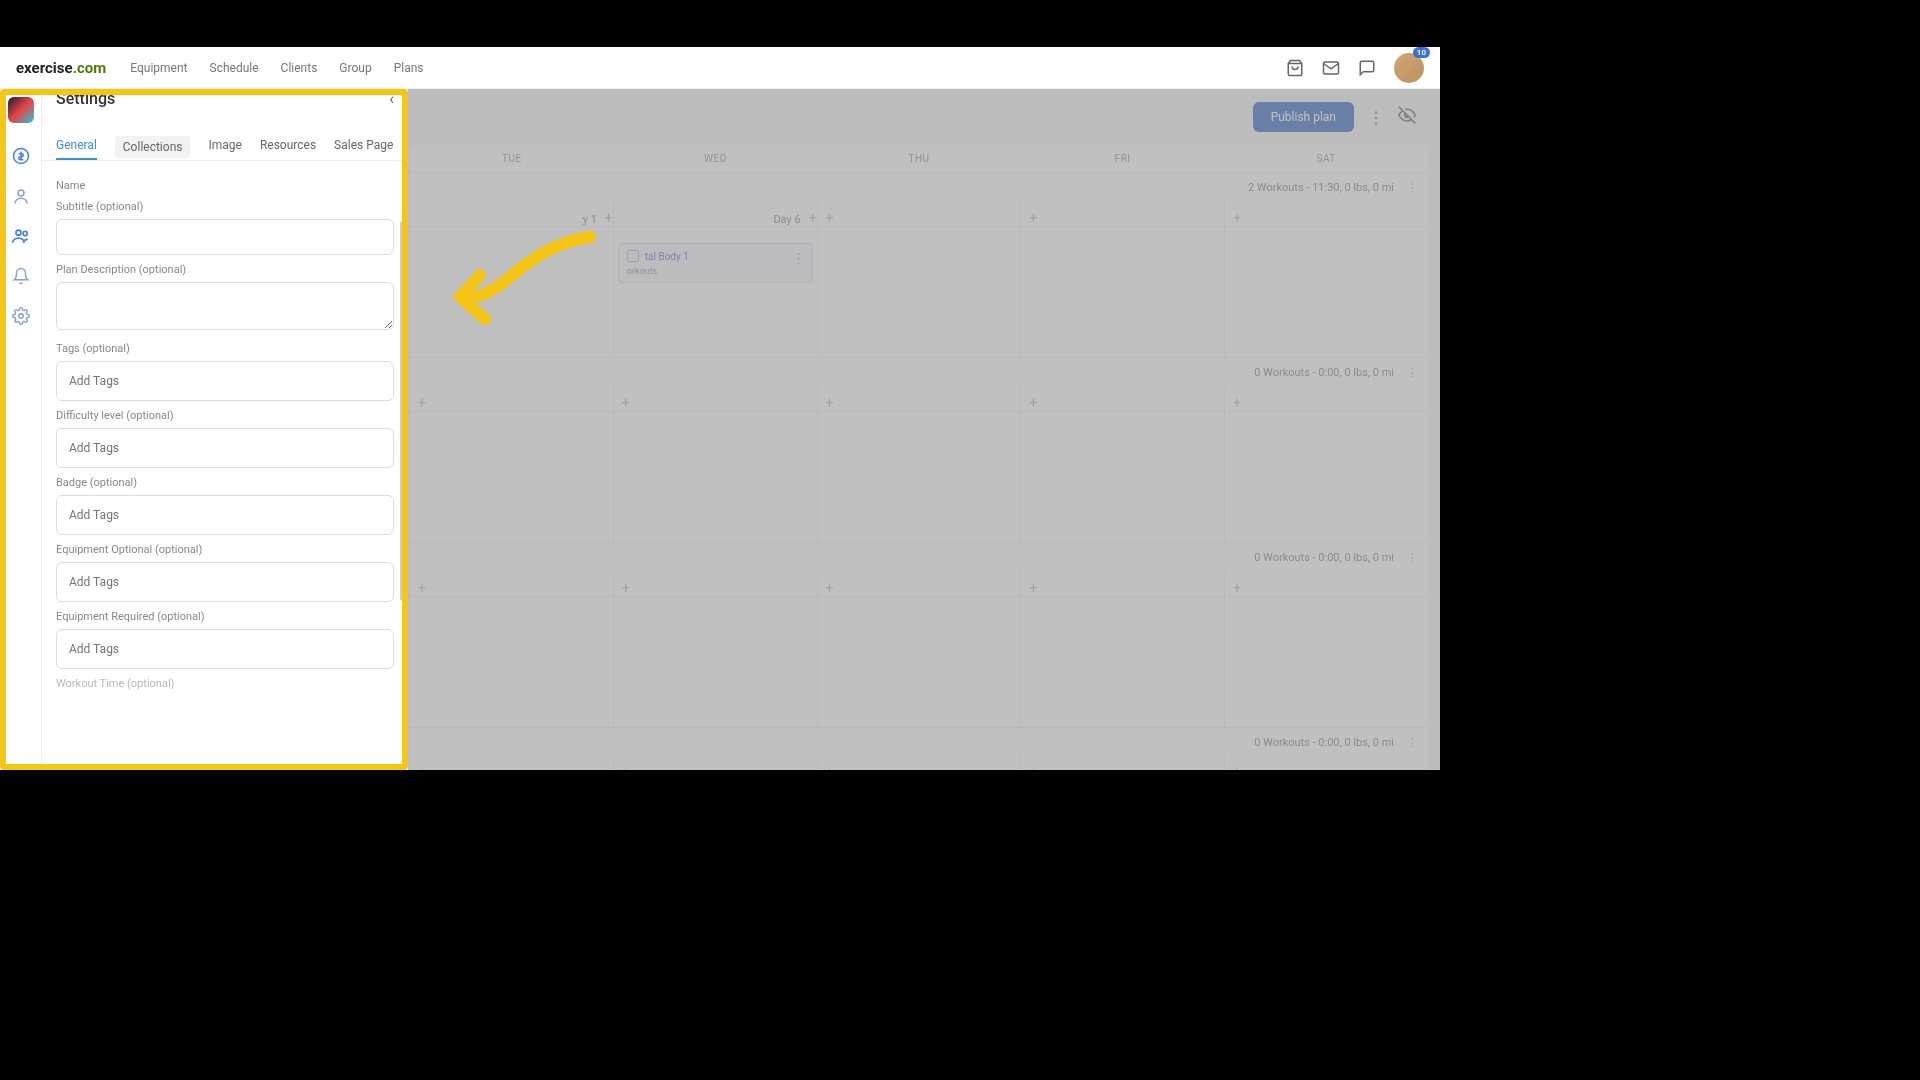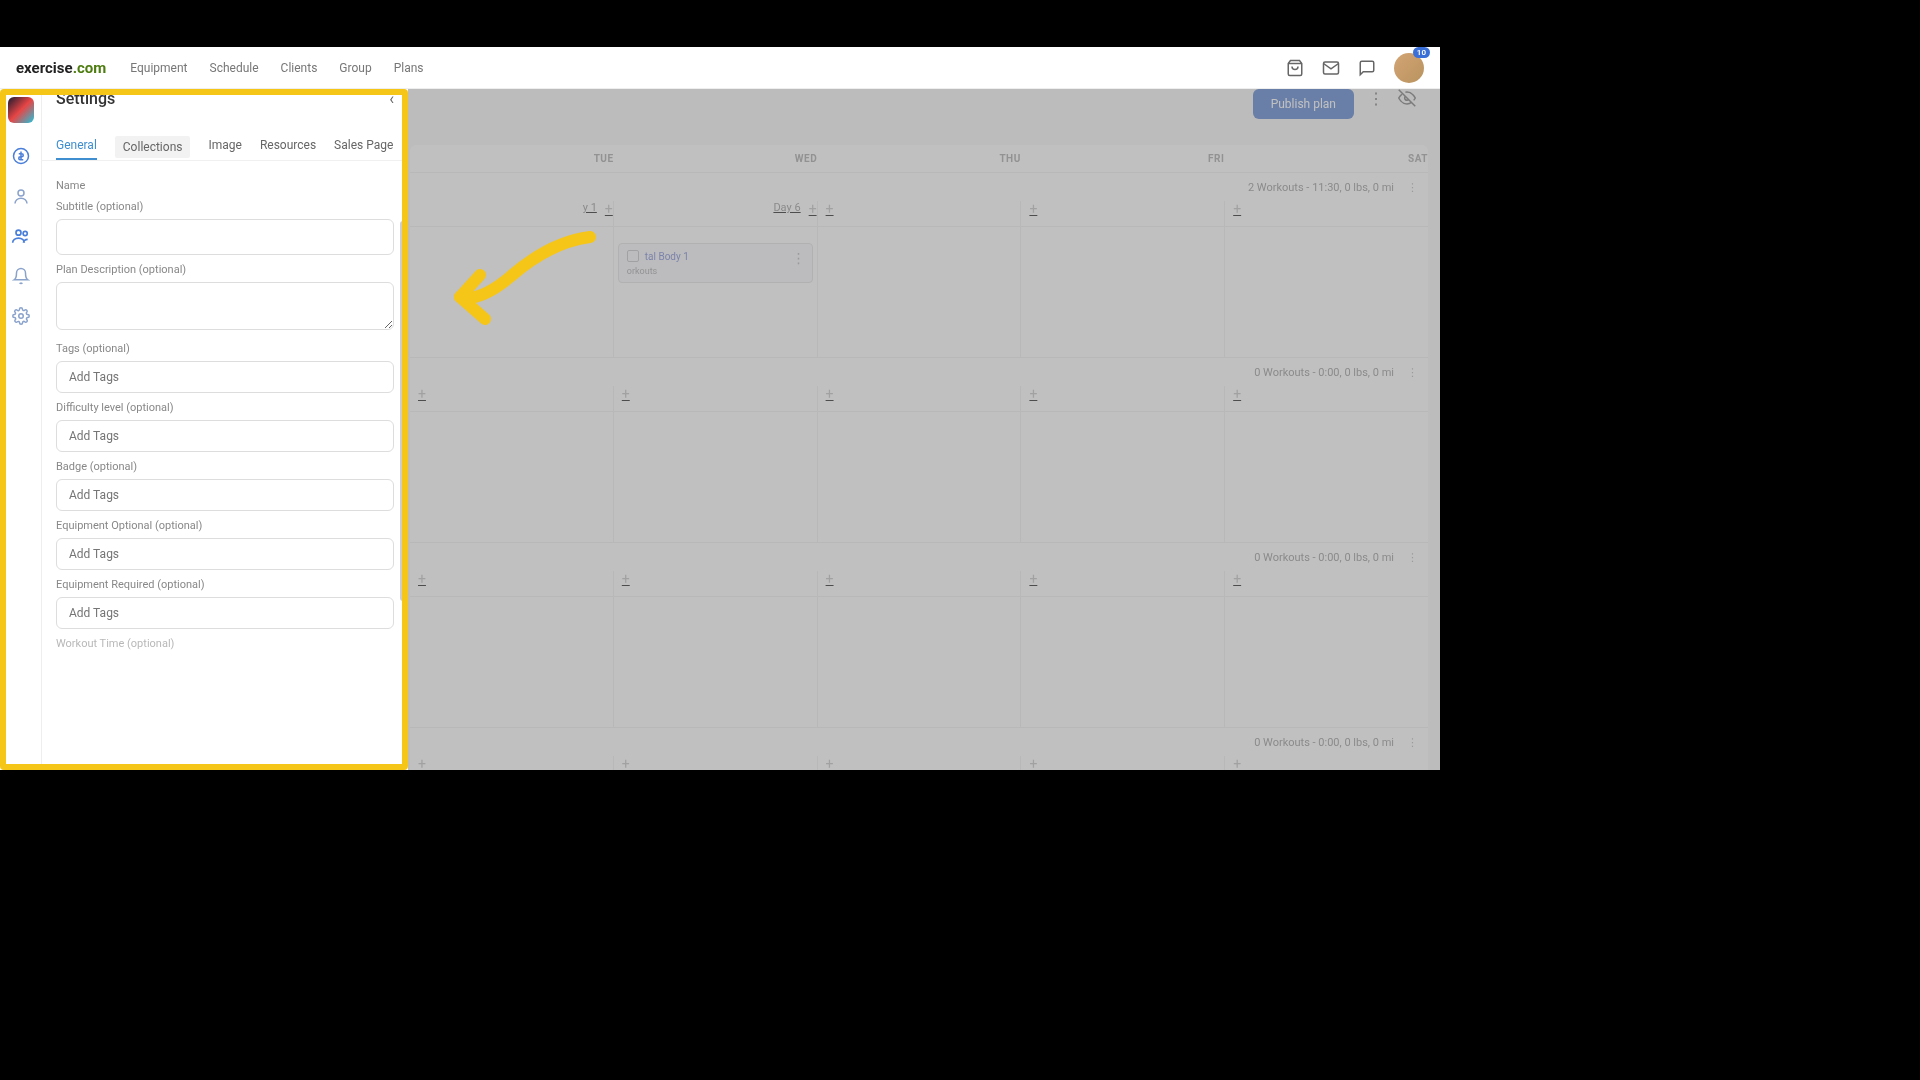--- a/index.html
+++ b/index.html
@@ -12,34 +12,34 @@
 .logo .dotcom { color: #4d7c0f; margin-top: 6px; }
 .nav { display: flex; gap: 22px; }
 .nav-item { font-size: 12px; color: #777; cursor: pointer; }
 .topbar-right { margin-left: auto; display: flex; align-items: center; gap: 18px; }
 .topbar-icon { width: 18px; height: 18px; color: #666; cursor: pointer; display: flex; align-items: center; justify-content: center; }
 .avatar { width: 30px; height: 30px; border-radius: 50%; background: linear-gradient(135deg,#d4a574,#b8935f); position: relative; }
 .avatar .badge { position: absolute; top: -6px; right: -6px; background: #3b6fd8; color: #fff; font-size: 8px; font-weight: 600; padding: 1px 4px; border-radius: 7px; }
 .main-area { position: absolute; top: 42px; left: 0; right: 0; bottom: 0; background: #f5f5f5; }
 .overlay { position: absolute; inset: 0; background: rgba(140,140,140,0.55); pointer-events: none; }
 .content-inner { position: relative; padding: 0 12px; height: 100%; }
-.action-bar { height: 56px; display: flex; align-items: flex-start; justify-content: flex-end; gap: 14px; padding-right: 12px; }
+.action-bar { height: 56px; display: flex; align-items: center; justify-content: flex-end; gap: 14px; padding-right: 12px; }
 .publish-btn { background: #3e6fc9; color: #fff; border: none; border-radius: 6px; padding: 8px 18px; font-size: 12px; cursor: pointer; }
 .small-icon { color: #666; cursor: pointer; }
 .calendar-body { background: #fff; border-radius: 6px; margin: 0 0 10px 0; overflow: hidden; }
 .cal-header-row { display: flex; height: 28px; align-items: center; border-bottom: 1px solid #eee; }
-.cal-col { flex: 1; text-align: right; font-size: 10px; color: #999; font-weight: 700; letter-spacing: 0.5px; }
+.cal-col { flex: 1; text-align: center; font-size: 10px; color: #999; font-weight: 400; letter-spacing: 0.5px; }
 .week-block { border-bottom: 1px solid #eee; }
 .week-summary { height: 28px; display: flex; align-items: center; justify-content: flex-end; padding-right: 34px; font-size: 11px; color: #888; position: relative; }
 .week-summary .dots { position: absolute; right: 10px; color: #aaa; cursor: pointer; }
 .day-row { display: flex; height: 130px; }
 .day-cell { flex: 1; border-left: 1px solid #eee; position: relative; padding: 4px; }
 .day-cell:first-child { border-left: none; }
 .day-cells-row { display: flex; height: 26px; border-bottom: 1px solid #eee; }
-.day-cells-row .cell { flex: 1; border-left: 1px solid #eee; display: flex; align-items: flex-start; padding-left: 8px; text-decoration: underline; }
+.day-cells-row .cell { flex: 1; border-left: 1px solid #eee; display: flex; align-items: flex-end; padding-left: 8px; }
 .day-cells-row .cell:first-child { border-left: none; }
 .day-cells-row .plus { color: #bbb; font-size: 14px; cursor: pointer; }
 .day-cells-row .lbl { font-size: 11px; color: #888; margin-left: auto; margin-right: 8px; }
 .workout-card { position: absolute; top: 30px; left: 4px; right: 4px; background: rgba(240,240,250,0.6); border: 1px solid #ddd; border-radius: 4px; padding: 6px 8px; }
 .workout-card .sub { font-size: 9px; color: #999; margin-top: 4px; }
 .workout-card .dots-v { position: absolute; right: 6px; top: 6px; color: #aaa; font-size: 14px; cursor: pointer; }
 .workout-title-row { display: flex; align-items: center; gap: 6px; }
 .checkbox-sq { width: 12px; height: 12px; border: 1px solid #bbb; border-radius: 2px; }
 .workout-name { font-size: 10px; color: #6677cc; }
 .card-dots-left { position: absolute; left: -14px; top: 10px; color: #aaa; }
@@ -56,21 +56,21 @@
 .panel-header { height: 42px; display: flex; padding: 0 14px; }
 .panel-title { font-size: 16px; font-weight: 500; color: #333; }
 .back-chevron { margin-left: auto; color: #666; cursor: pointer; font-size: 16px; }
 .tabs { display: flex; gap: 18px; padding: 0 14px; border-bottom: 1px solid #f0f0f0; height: 30px; align-items: flex-end; }
 .tab { font-size: 12px; color: #666; padding-bottom: 6px; cursor: pointer; border-bottom: 2px solid transparent; }
 .tab.active-g { color: #3e8ed0; border-bottom-color: #3e8ed0; }
 .tab.active-c { background: #f2f2f2; padding: 4px 8px 4px 8px; border-radius: 2px; margin-bottom: 2px; border-bottom: none; }
 .form-scroll { flex: 1; overflow-y: auto; padding: 10px 14px 0 14px; }
 .form-label { font-size: 11px; color: #888; margin: 8px 0 6px 0; display: block; }
 .form-input { width: 100%; border: 1px solid #ddd; border-radius: 6px; padding: 10px 12px; font-size: 12px; color: #666; }
-.form-input.small-h { height: 32px; }
+.form-input.small-h { height: 40px; }
 .form-textarea { width: 100%; border: 1px solid #ddd; border-radius: 6px; padding: 10px 12px; font-size: 12px; color: #666; height: 48px; resize: vertical; }
 .scrollbar-fake { position: absolute; right: 2px; top: 60px; width: 6px; height: 380px; background: #ccc; border-radius: 3px; }
 
 
 .arrow-annot { position: absolute; z-index: 70; pointer-events: none; }
 </style>
 </head>
 <body>
 
 <div class="letterbox-top"></div>

